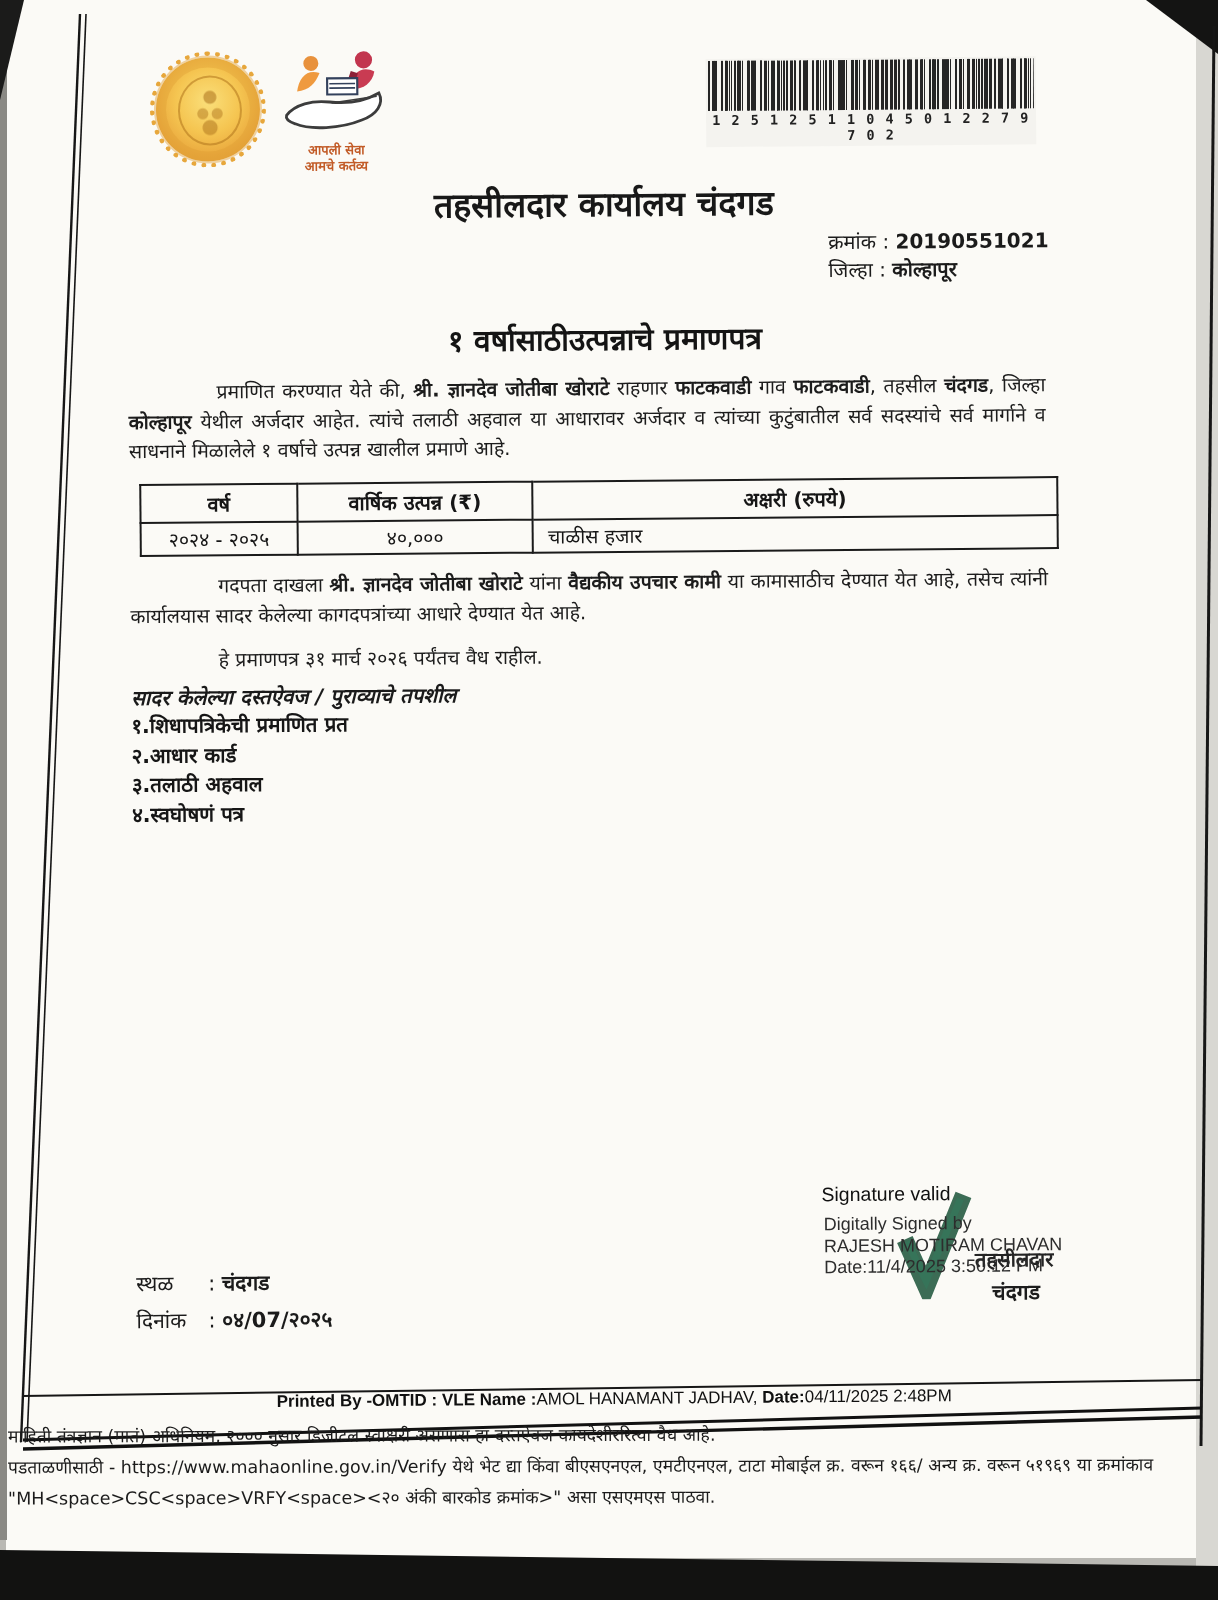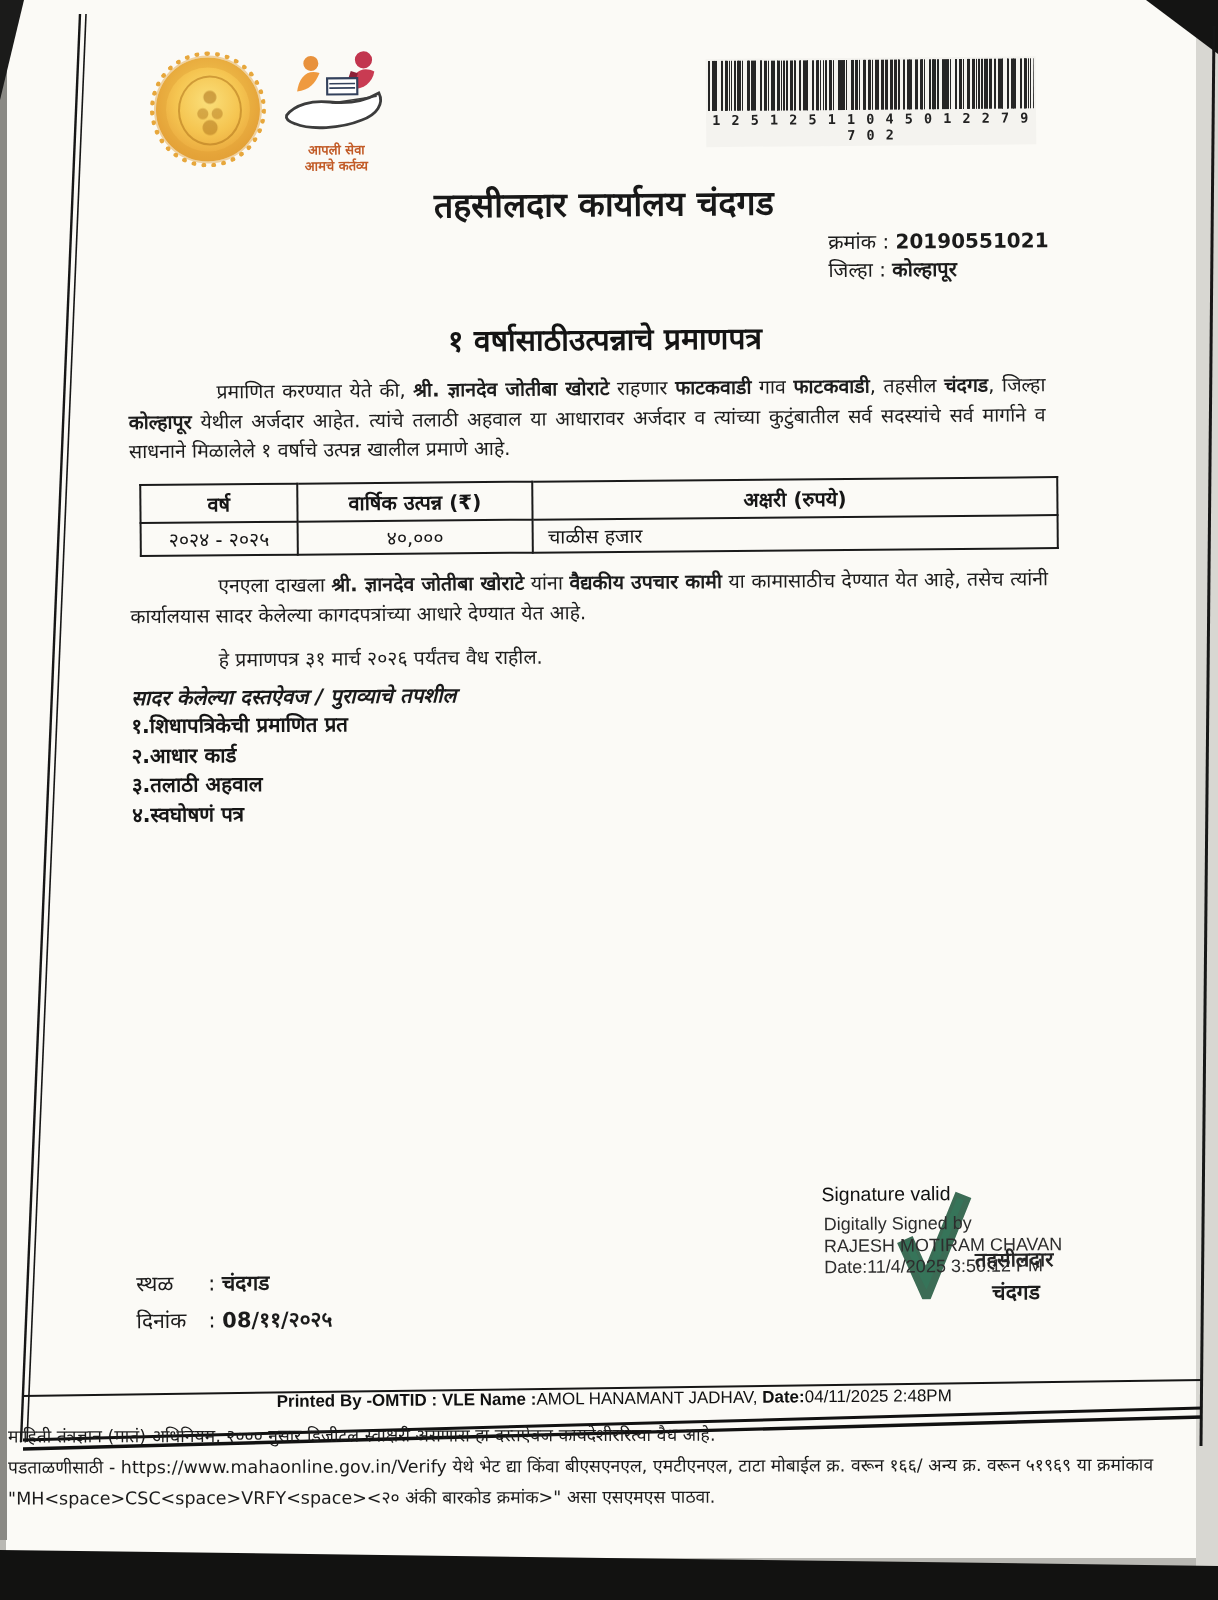--- a/index.html
+++ b/index.html
@@ -176,21 +176,21 @@
       <th>अक्षरी (रुपये)</th>
     </tr>
     <tr>
       <td>२०२४ - २०२५</td>
       <td>४०,०००</td>
       <td class="left">चाळीस हजार</td>
     </tr>
   </tbody>
     </table>
 
-  <div class="abs para para2"><span>एनएला दाखला </span><span class="b">श्री. ज्ञानदेव जोतीबा खोराटे</span><span> यांना </span><span class="b">वैद्यकीय उपचार कामी</span><span> या कामासाठीच देण्यात येत आहे, तसेच त्यांनी कार्यालयास सादर केलेल्या कागदपत्रांच्या आधारे देण्यात येत आहे.</span></div>
+  <div class="abs para para2"><span>गदपता दाखला </span><span class="b">श्री. ज्ञानदेव जोतीबा खोराटे</span><span> यांना </span><span class="b">वैद्यकीय उपचार कामी</span><span> या कामासाठीच देण्यात येत आहे, तसेच त्यांनी कार्यालयास सादर केलेल्या कागदपत्रांच्या आधारे देण्यात येत आहे.</span></div>
 
   <div class="abs valid-line">हे प्रमाणपत्र ३१ मार्च २०२६ पर्यंतच वैध राहील.</div>
 
   <div class="abs docs-heading">सादर केलेल्या दस्तऐवज / पुराव्याचे तपशील</div>
 
   <div class="abs docs-list">
     <div>१.शिधापत्रिकेची प्रमाणित प्रत</div>
     <div>२.आधार कार्ड</div>
     <div>३.तलाठी अहवाल</div>
     <div>४.स्वघोषणं पत्र</div>
@@ -208,21 +208,21 @@
   <div class="abs digsig">
     <div>Digitally Signed by</div>
     <div>RAJESH MOTIRAM CHAVAN</div>
     <div>Date:11/4/2025 3:50:12 PM</div>
   </div>
 
   <div class="abs sig-place">चंदगड</div>
 
   <div class="abs placeblock">
     <div><span class="lbl">स्थळ</span>: <span class="v">चंदगड</span></div>
-    <div><span class="lbl">दिनांक</span>: <span class="v">08/११/२०२५</span></div>
+    <div><span class="lbl">दिनांक</span>: <span class="v">०४/07/२०२५</span></div>
   </div>
 
   <div class="abs printed-by"><span class="b">Printed By -OMTID : VLE Name :</span><span>AMOL HANAMANT JADHAV, </span><span class="b">Date:</span><span>04/11/2025 2:48PM</span></div>
 
 </div>
 
 <div class="disclaimer">
   <div class="line">माहिती तंत्रज्ञान (मातं) अधिनियम, २००० नुसार डिजीटल स्वाक्षरी असणारा हा दस्तऐवज कायदेशीररित्या वैध आहे.</div>
   <div class="line">पडताळणीसाठी - https://www.mahaonline.gov.in/Verify येथे भेट द्या किंवा बीएसएनएल, एमटीएनएल, टाटा मोबाईल क्र. वरून १६६/ अन्य क्र. वरून ५१९६९ या क्रमांकाव</div>
   <div class="line">"MH&lt;space&gt;CSC&lt;space&gt;VRFY&lt;space&gt;&lt;२० अंकी बारकोड क्रमांक&gt;" असा एसएमएस पाठवा.</div>

